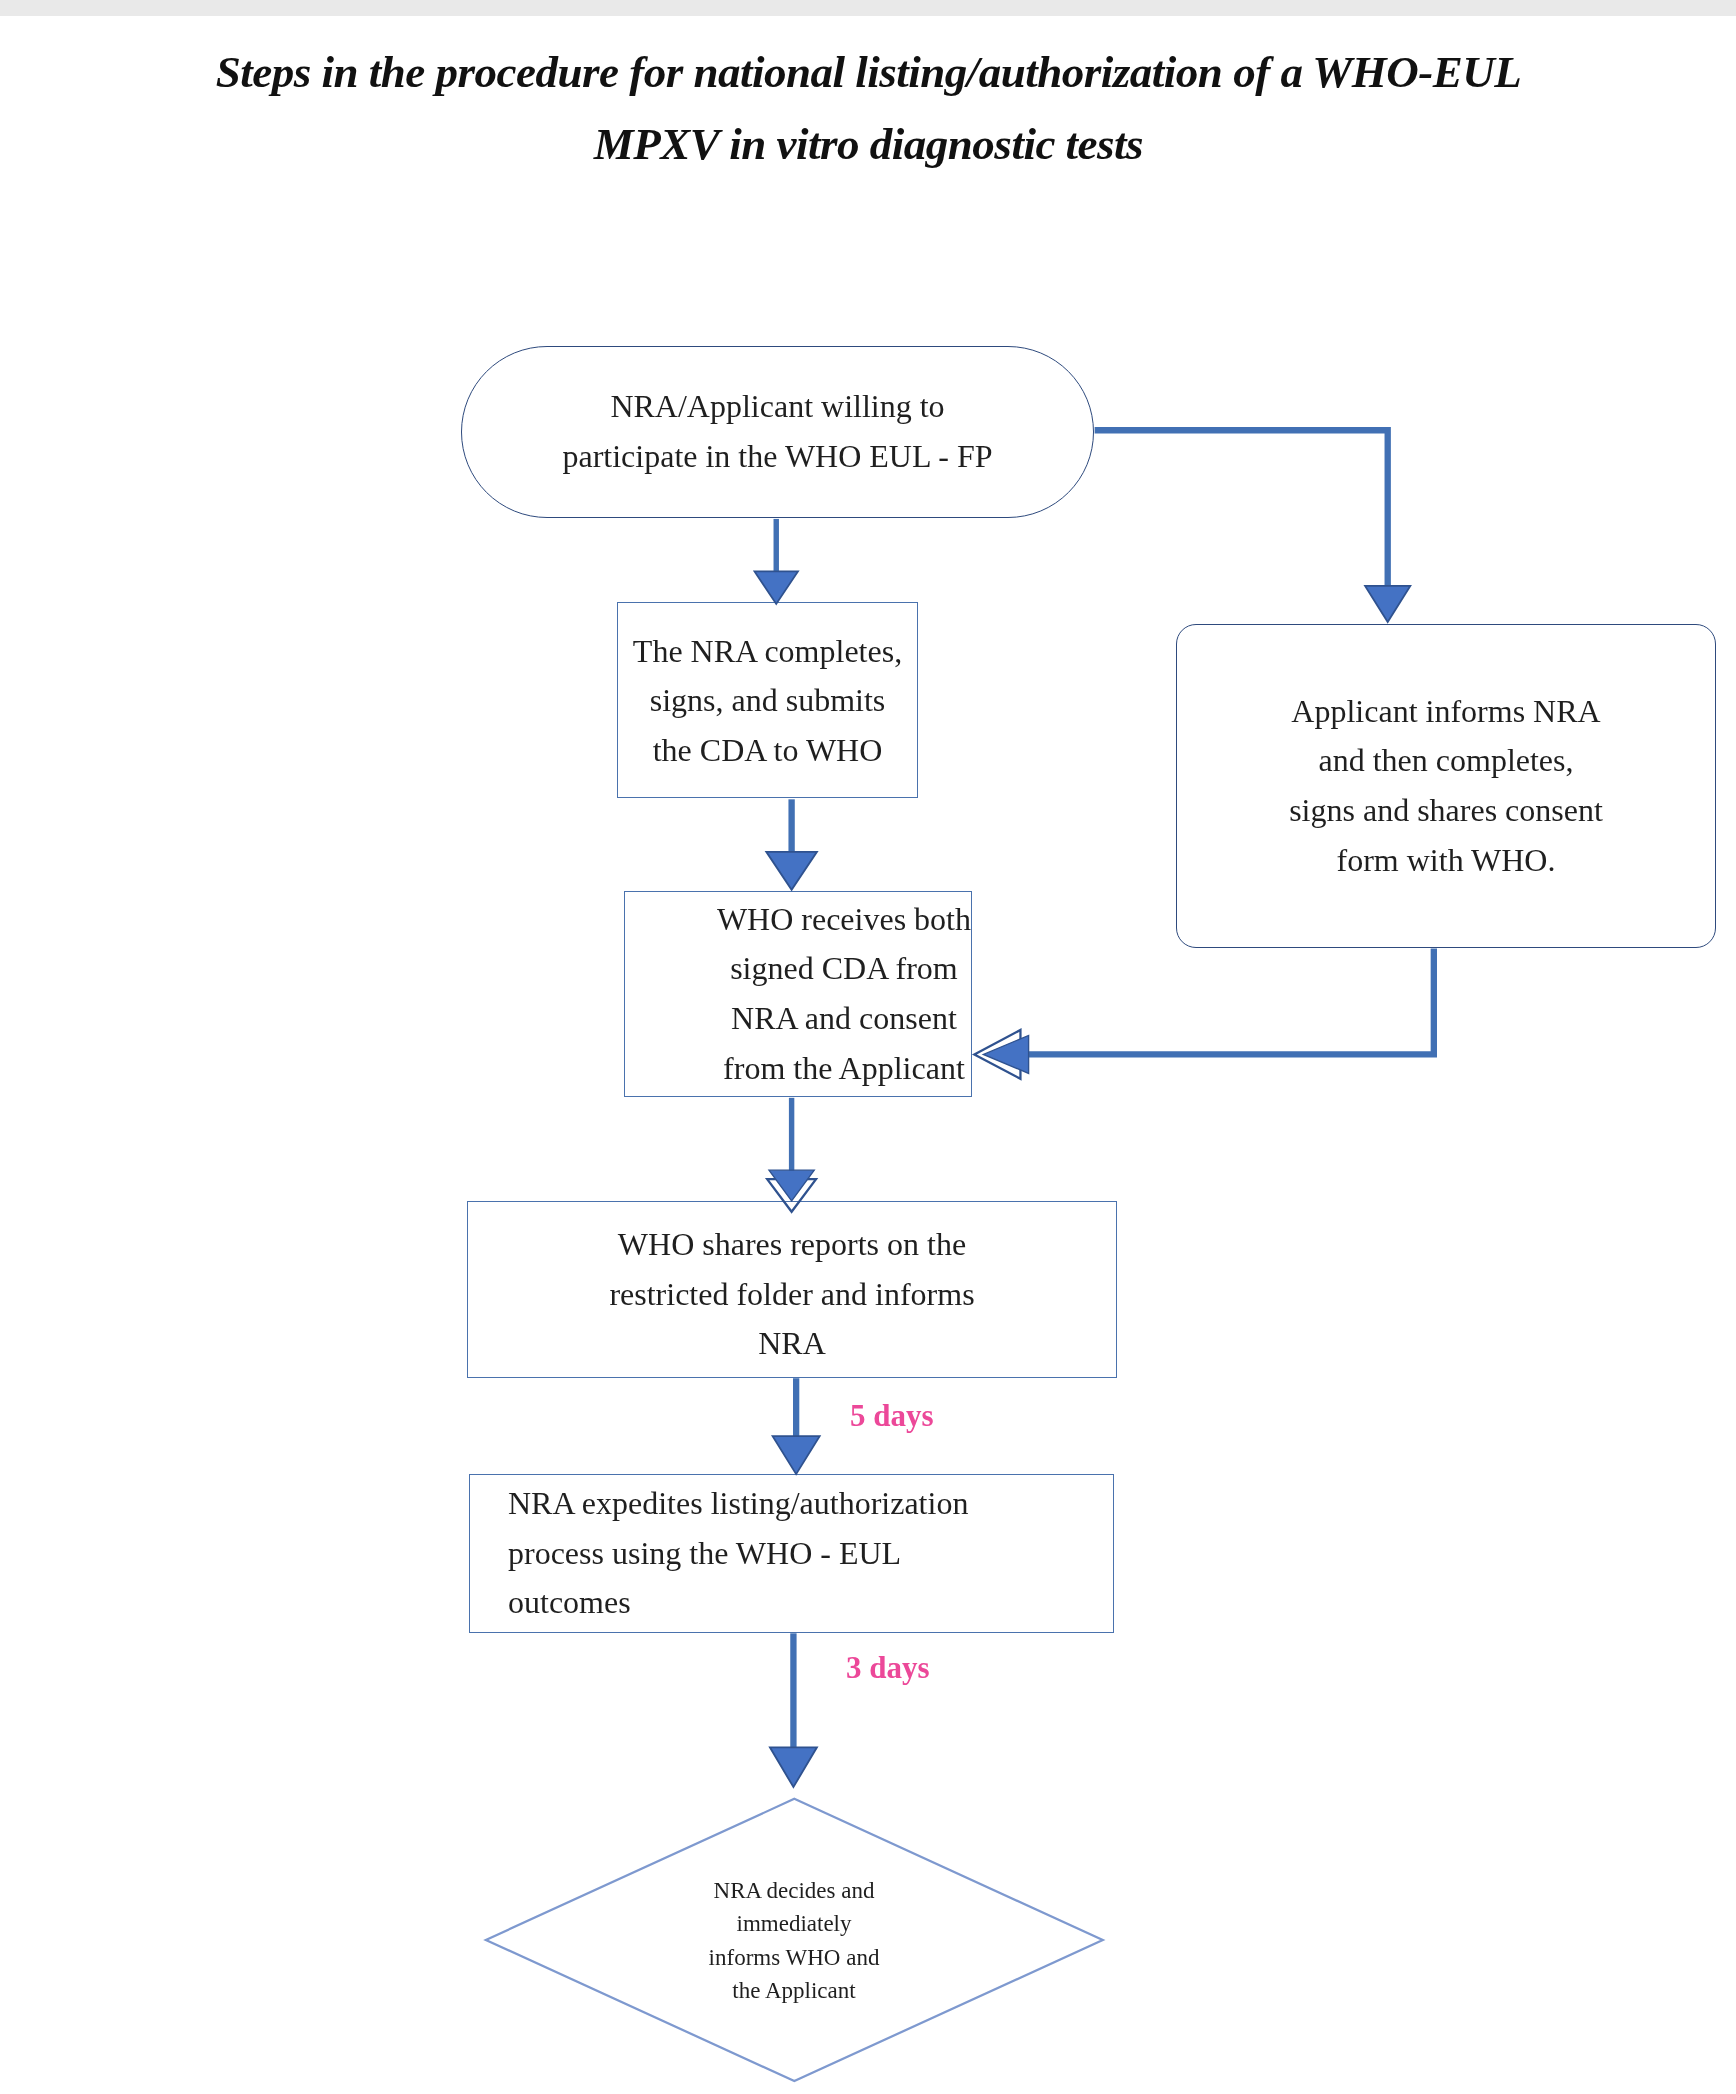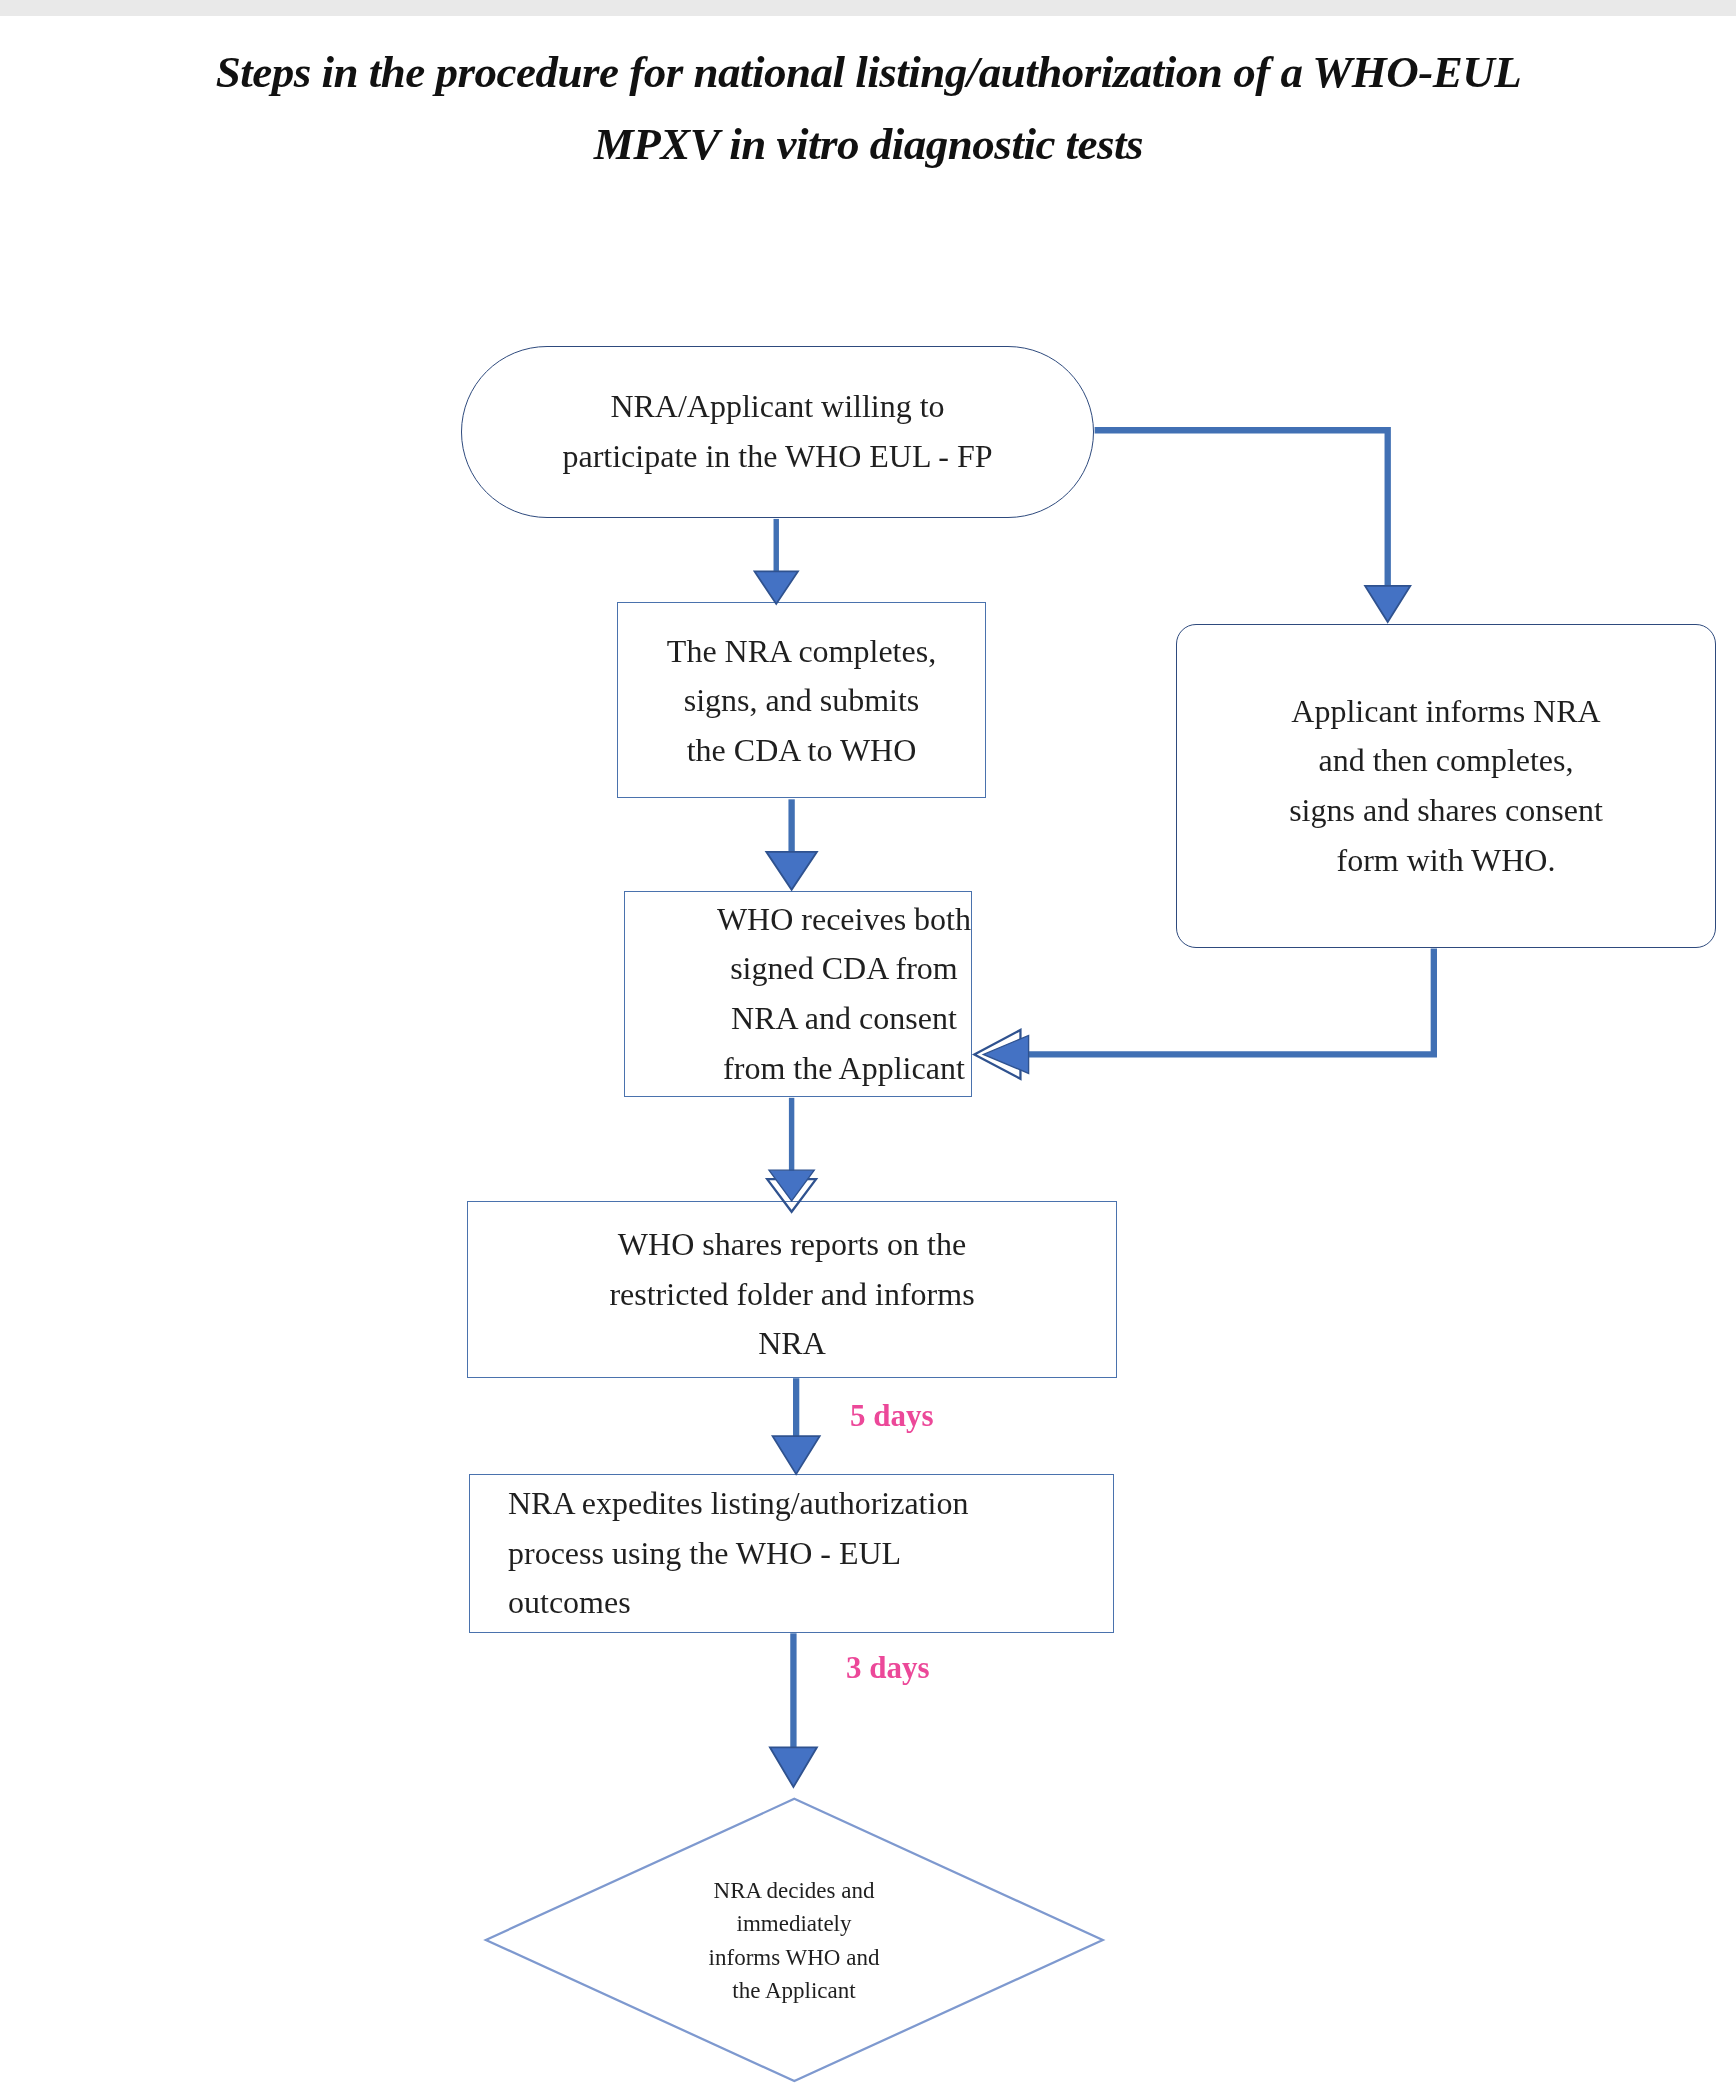--- a/index.html
+++ b/index.html
@@ -47,21 +47,21 @@
     white-space:pre-line;
     background:transparent;
   }
   .stadium{
     left:461px;top:330px;width:633px;height:172px;
     border:1.8px solid var(--pill-border);
     border-radius:86px;
   }
   .rect{border:1.8px solid var(--rect-border);}
   .box-cda{
-    left:617px;top:586px;width:369px;height:196px;
+    left:617px;top:586px;width:301px;height:196px;
     align-items:flex-start;
     padding-top:23.5px;
   }
   .box-consent{
     left:1176px;top:608px;width:540px;height:324px;
     border:1.8px solid var(--pill-border);
     border-radius:20px;
   }
   .box-receives{left:624px;top:875px;width:348px;height:206px;justify-content:flex-end;}
   .box-shares{left:467px;top:1185px;width:650px;height:177px;align-items:flex-start;padding-top:18px;}

